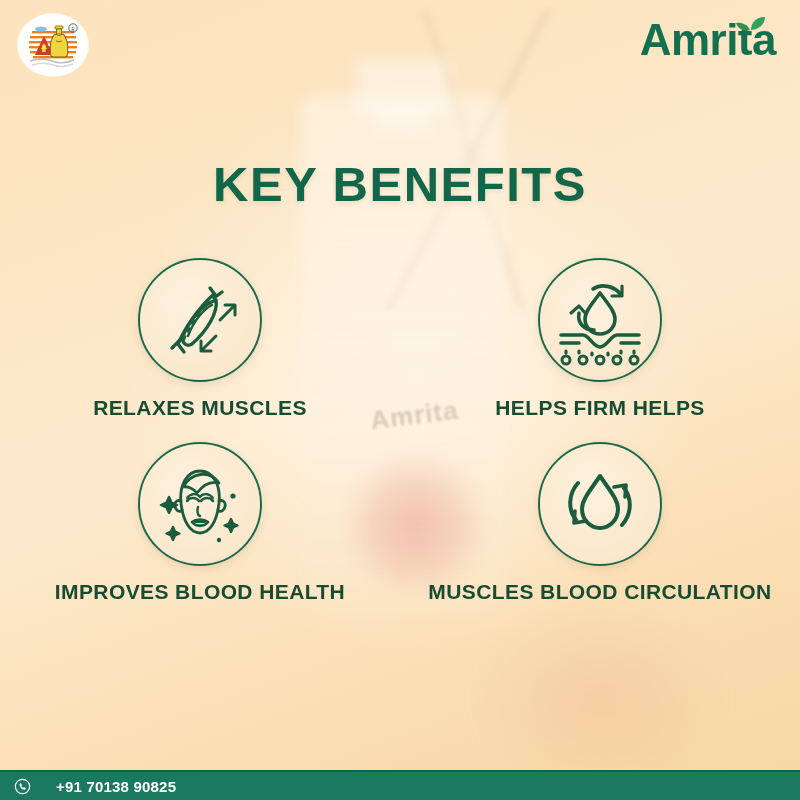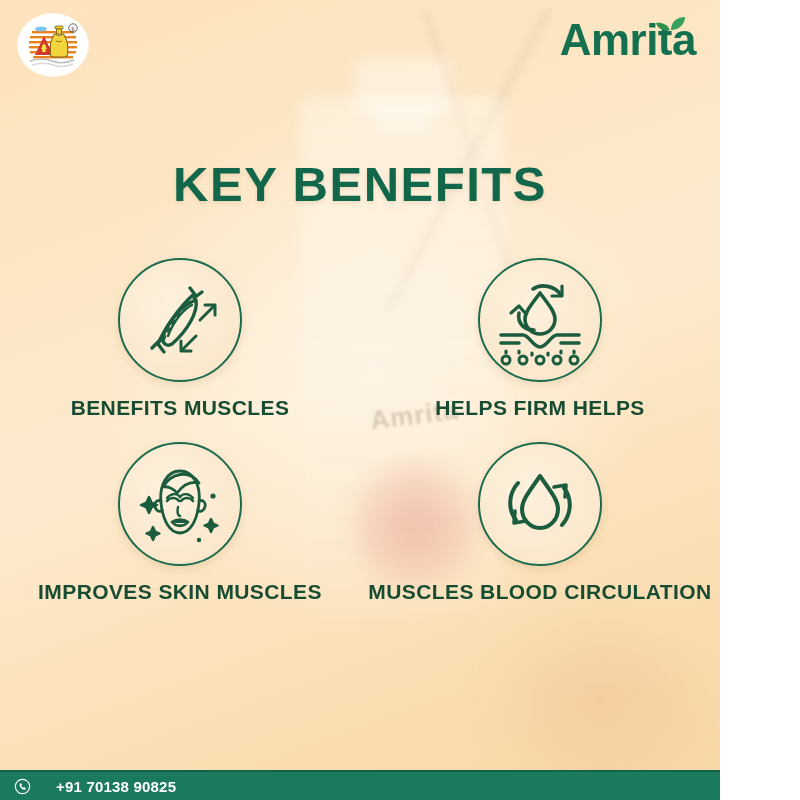--- a/index.html
+++ b/index.html
@@ -3,21 +3,21 @@
 <meta charset="utf-8">
 <style>
   * { margin:0; padding:0; box-sizing:border-box; }
   html, body {
     width:800px; height:800px;
     font-family:"Liberation Sans", sans-serif;
     overflow:hidden;
   }
   #poster {
     position:relative;
-    width:720px; height:800px;
+    width:800px; height:800px;
     background:
       radial-gradient(circle at 52% 46%, rgba(255,246,232,0.85) 0%, rgba(255,246,232,0.0) 48%),
       linear-gradient(160deg, #fde3bd 0%, #fce5c2 22%, #fdeacd 48%, #fbdfb5 74%, #f8d6a4 100%);
     overflow:hidden;
   }
 
   
   .wm { position:absolute; pointer-events:none; }
   .wm-bottle {
     left:300px; top:95px; width:205px; height:520px;
@@ -195,21 +195,21 @@
           <g stroke-width="3">
             <path d="M66 46 L80 32"></path>
             <path d="M71 31 L81 31 L81 41"></path>
           </g>
           <g stroke-width="3">
             <path d="M62 62 L48 76"></path>
             <path d="M57 77 L47 77 L47 67"></path>
           </g>
         </svg>
       </div>
-      <div class="cap">BENEFITS MUSCLES</div>
+      <div class="cap">RELAXES MUSCLES</div>
     </div>
 
     <div class="cell">
       <div class="bubble">
         <svg width="94" height="94" viewBox="0 0 94 94" fill="none" stroke="#1b5c3e" stroke-width="3.6" stroke-linecap="round" stroke-linejoin="round">
           <path d="M47 20 C56 32, 62 39, 62 46 C62 54.5, 55.3 61, 47 61 C38.7 61, 32 54.5, 32 46 C32 39, 38 32, 47 20 Z"></path>
           <path d="M40 16 C48 10, 62 13, 68 22"></path>
           <path d="M69 13 L69 23 L59 23" stroke-width="3.2"></path>
           <path d="M26 40 C24 51, 32 57, 41 57"></path>
           <path d="M18 40 L26 33 L33 41" stroke-width="3.2"></path>
@@ -251,21 +251,21 @@
           <path d="M42 65 H52" stroke-width="2"></path>
           <g stroke-width="2.4">
             <path d="M16 40 L18.5 45.5 L24 48 L18.5 50.5 L16 56 L13.5 50.5 L8 48 L13.5 45.5 Z" fill="#1b5c3e"></path>
             <path d="M20 70 L22 74.5 L26.5 76.5 L22 78.5 L20 83 L18 78.5 L13.5 76.5 L18 74.5 Z" fill="#1b5c3e"></path>
             <path d="M78 62 L80 66.5 L84.5 68.5 L80 70.5 L78 75 L76 70.5 L71.5 68.5 L76 66.5 Z" fill="#1b5c3e"></path>
           </g>
           <circle cx="80" cy="39" r="2.6" fill="#1b5c3e" stroke="none"></circle>
           <circle cx="66" cy="83" r="2.2" fill="#1b5c3e" stroke="none"></circle>
         </svg>
       </div>
-      <div class="cap">IMPROVES SKIN MUSCLES</div>
+      <div class="cap">IMPROVES BLOOD HEALTH</div>
     </div>
 
     <div class="cell cell-r2">
       <div class="bubble">
         <svg width="92" height="92" viewBox="0 0 92 92" fill="none" stroke="#1b5c3e" stroke-width="4" stroke-linecap="round" stroke-linejoin="round">
           <path d="M46 18 C57 34, 64 42, 64 51 C64 61.5, 56 70, 46 70 C36 70, 28 61.5, 28 51 C28 42, 35 34, 46 18 Z"></path>
           <path d="M70 30 C78 40, 78 56, 68 67"></path>
           <path d="M60 29 L72 27 L71 39" stroke-width="3.6"></path>
           <path d="M22 62 C14 52, 14 36, 24 25"></path>
           <path d="M32 63 L20 65 L21 53" stroke-width="3.6"></path>

